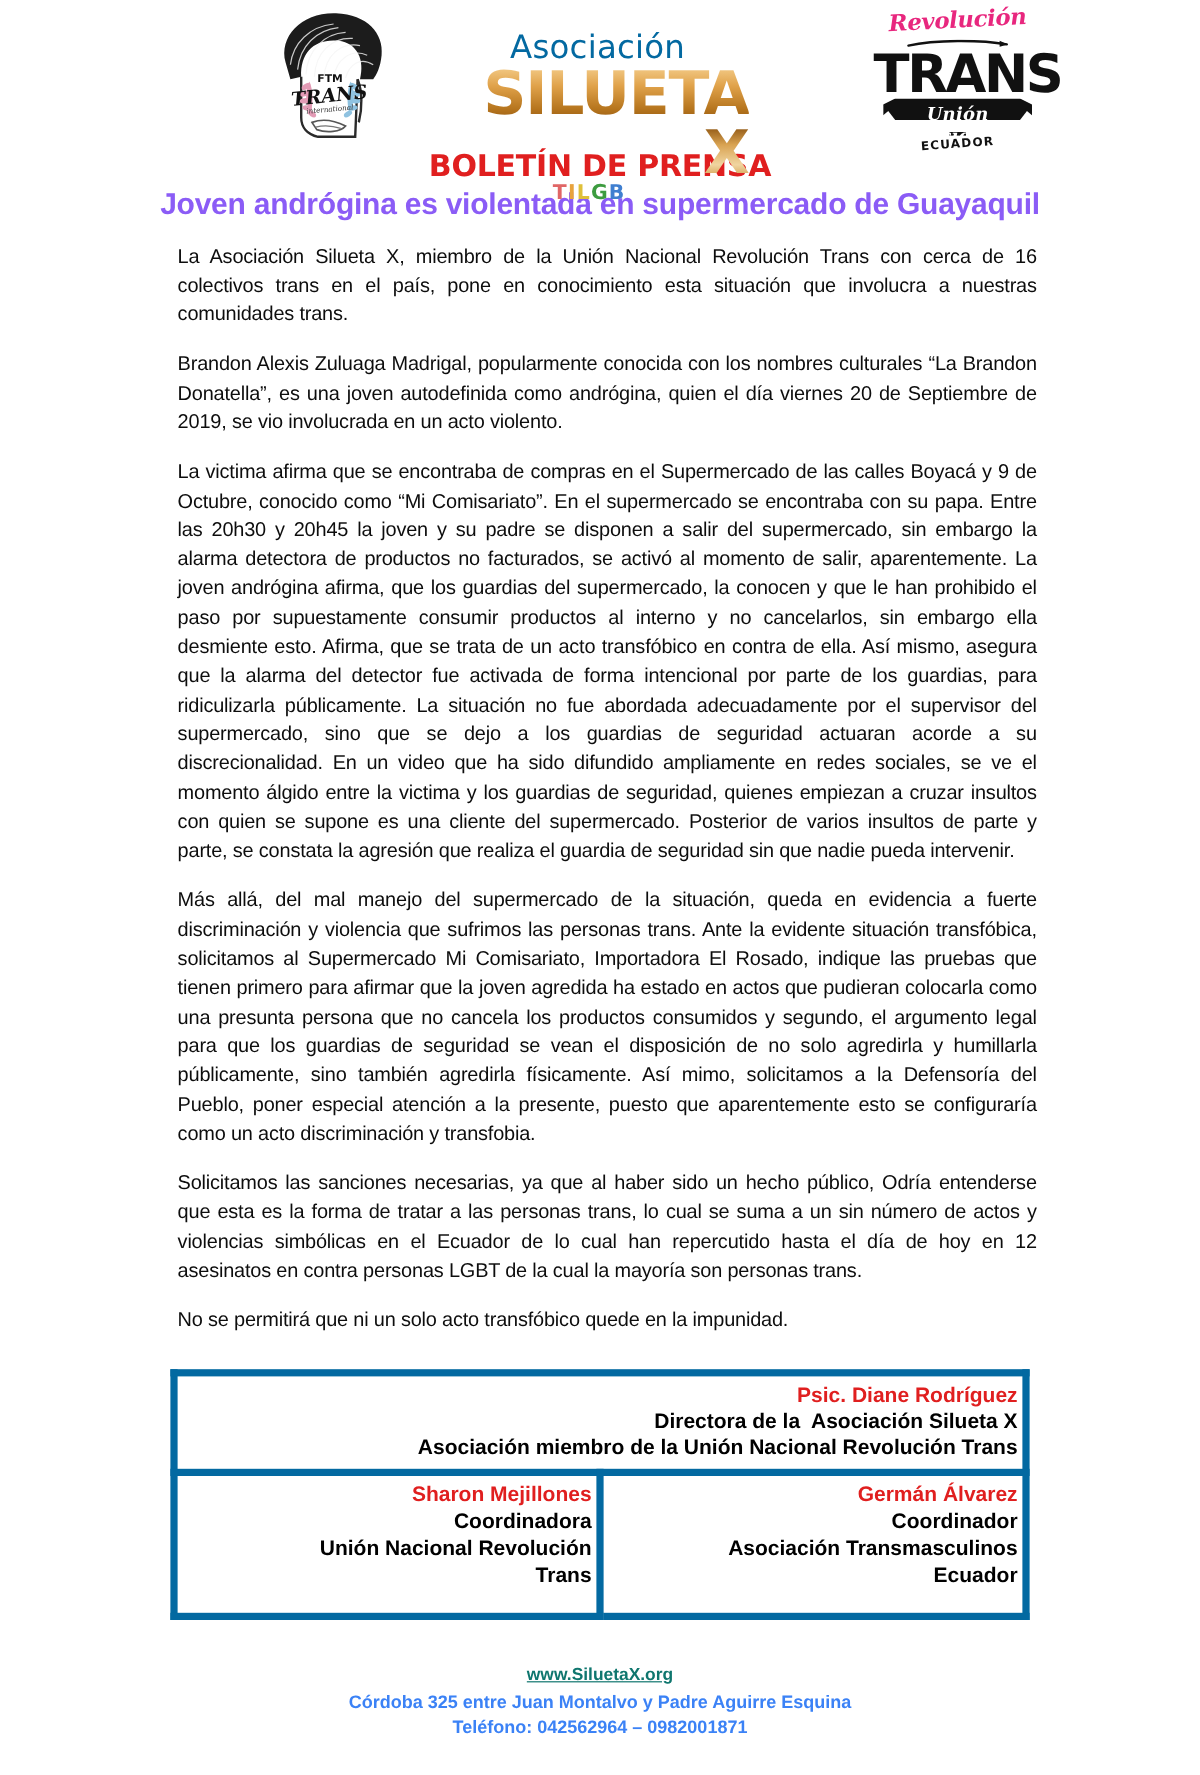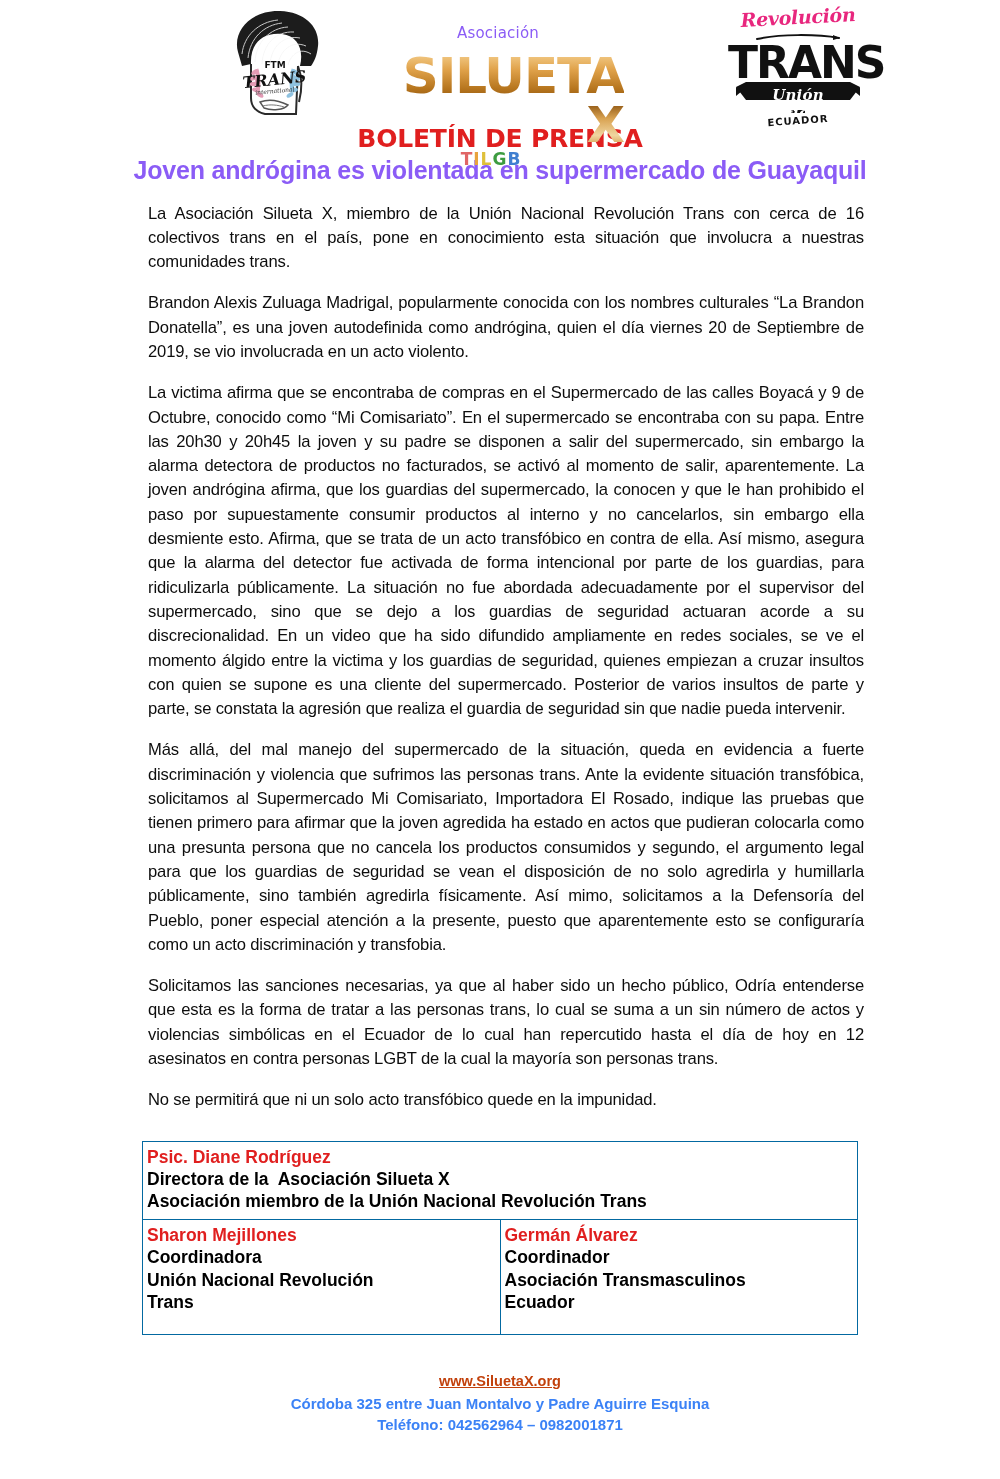--- a/index.html
+++ b/index.html
@@ -42,25 +42,25 @@
   .logo-silueta {
     position: absolute;
     left: 372px;
     top: 26px;
     width: 252px;
     height: 92px;
     text-align: center;
   }
   .sil-asociacion {
     font-family: "DejaVu Sans", sans-serif;
-    font-size: 15px;
-    color: #8b5cf6;
+    font-size: 27px;
+    color: #0369a1;
     letter-spacing: .2px;
     line-height: 1;
-    margin-bottom: 11px;
+    margin-bottom: 1px;
   }
   .sil-main {
     font-family: "DejaVu Sans", sans-serif;
     font-weight: bold;
     font-size: 50px;
     line-height: .98;
     letter-spacing: -1px;
     background: linear-gradient(180deg,
         #f5cf8e 0%, #e0a24a 18%, #b5741d 38%,
         #8c5310 52%, #d9a352 68%, #f0d5a0 85%, #c88c33 100%);
@@ -200,22 +200,22 @@
   }
 
   
   .sig-table {
     width: 716px;
     margin: 28px auto 0 auto;
     border-collapse: collapse;
     table-layout: fixed;
   }
   .sig-table td {
-    border: 1px solid #0369a1;
-    text-align: left;
+    border: 6px solid #0369a1;
+    text-align: right;
     vertical-align: top;
     padding: 4px 4px 6px 4px;
   }
   .sig-name {
     font-family: "Liberation Sans", sans-serif;
     font-weight: bold;
     font-size: 17.5px;
     color: #e01f1f;
     line-height: 1.28;
   }
@@ -231,21 +231,21 @@
 
   
   .footer {
     text-align: center;
     margin-top: 36px;
   }
   .footer-url {
     font-family: "Liberation Sans", sans-serif;
     font-weight: bold;
     font-size: 14.5px;
-    color: #c2410c;
+    color: #0f766e;
     text-decoration: underline;
     line-height: 1.5;
     display: inline-block;
   }
   .footer-line {
     font-family: "Liberation Sans", sans-serif;
     font-weight: bold;
     font-size: 15px;
     color: #3b82f6;
     line-height: 1.46;

